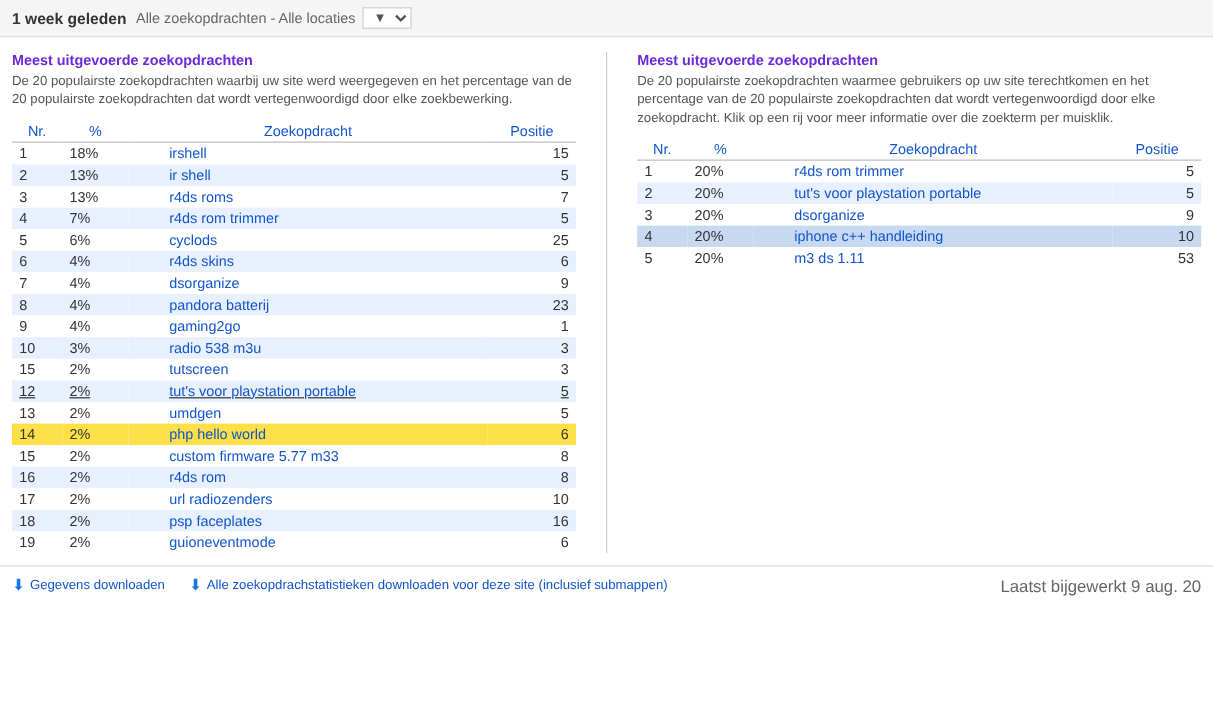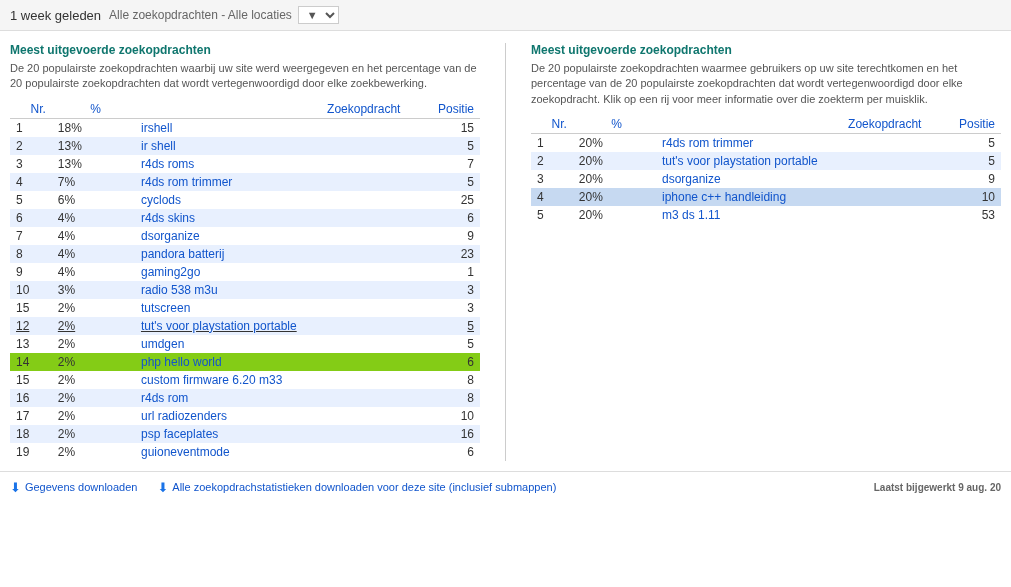--- a/index.html
+++ b/index.html
@@ -14,21 +14,21 @@
     
     .header-bar {
       display: flex;
       align-items: center;
       padding: 6px 10px;
       background: #f5f5f5;
       border-bottom: 1px solid #ddd;
       font-size: 13px;
     }
     .header-title {
-      font-weight: normal;
+      font-weight: bold;
       color: #333;
       margin-right: 8px;
     }
     .header-subtitle {
       color: #666;
       font-size: 12px;
     }
     .header-dropdown {
       margin-left: 6px;
       font-size: 11px;
@@ -48,40 +48,40 @@
 
     
     .panel {
       flex: 1;
       min-width: 0;
     }
 
     .panel-title {
       font-weight: bold;
       font-size: 12px;
-      color: #0f766e;
+      color: #6d28d9;
       margin-bottom: 4px;
     }
 
     .panel-desc {
       font-size: 11px;
       color: #555;
       margin-bottom: 8px;
       line-height: 1.4;
     }
 
     
     table {
       width: 100%;
       border-collapse: collapse;
       font-size: 12px;
     }
 
     thead th {
-      text-align: right;
+      text-align: center;
       padding: 2px 6px;
       border-bottom: 1px solid #ccc;
       color: #1155cc;
       font-weight: normal;
       cursor: pointer;
     }
 
     thead th.right {
     }
 
@@ -131,22 +131,21 @@
     .footer-link {
       color: #1155cc;
       text-decoration: none;
       display: flex;
       align-items: center;
       gap: 4px;
     }
 
     .footer-timestamp {
       color: #666;
-      font-size: 10px;
-      font-weight: bold;
+      font-size: 14px;
     }
 
     .download-icon {
       color: #1a73e8;
       font-size: 13px;
     }
 
     .divider {
       width: 1px;
       background: #ccc;
@@ -250,30 +249,30 @@
       <td>2%</td>
       <td><a href="#">tut's voor playstation portable</a></td>
       <td class="td-right">5</td>
     </tr>
           <tr>
       <td>13</td>
       <td>2%</td>
       <td><a href="#">umdgen</a></td>
       <td class="td-right">5</td>
     </tr>
-          <tr style="background: #84cc16;">
+          <tr style="background: #fde047;">
       <td>14</td>
       <td>2%</td>
       <td><a href="#">php hello world</a></td>
       <td class="td-right">6</td>
     </tr>
           <tr>
       <td>15</td>
       <td>2%</td>
-      <td><a href="#">custom firmware 6.20 m33</a></td>
+      <td><a href="#">custom firmware 5.77 m33</a></td>
       <td class="td-right">8</td>
     </tr>
           <tr style="background: rgb(232, 240, 254);">
       <td>16</td>
       <td>2%</td>
       <td><a href="#">r4ds rom</a></td>
       <td class="td-right">8</td>
     </tr>
           <tr>
       <td>17</td>

